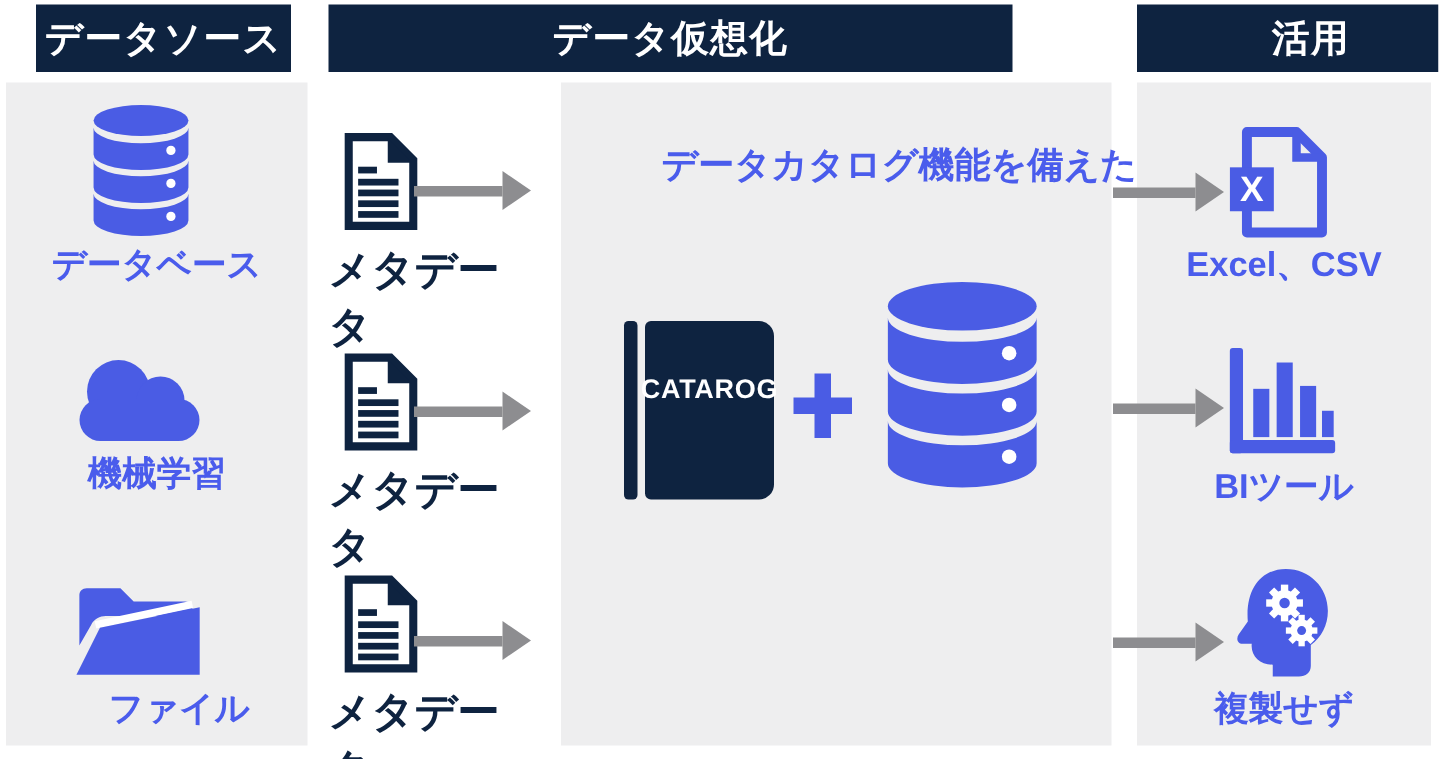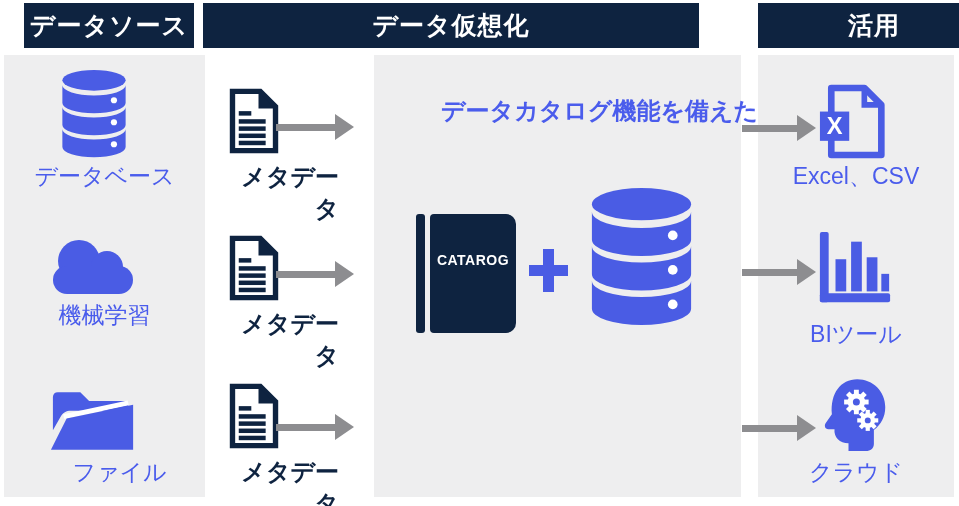--- a/index.html
+++ b/index.html
@@ -8,22 +8,22 @@
 
   
   .col-header{position:absolute;top:3px;height:45px;background:var(--navy);
     color:#fff;font-weight:bold;font-size:25px;letter-spacing:1px;
     display:flex;align-items:center;justify-content:center;}
 
   
   .bg-panel{position:absolute;top:55px;height:442px;background:var(--panelBg);}
 
   
-  .lbl-blue{position:absolute;text-align:center;font-weight:normal;font-size:23px;color:var(--blueText);}
-  .lbl-navy{position:absolute;text-align:right;font-weight:bold;font-size:24px;color:var(--navy);font-family:Liberation Mono, monospace;}
+  .lbl-blue{position:absolute;text-align:center;font-weight:bold;font-size:23px;color:var(--blueText);}
+  .lbl-navy{position:absolute;text-align:left;font-weight:bold;font-size:28px;color:var(--navy);font-family:Liberation Mono, monospace;}
 
   
   .panel-text{position:absolute;font-weight:bold;font-size:24px;line-height:32px;color:var(--blueText);white-space:nowrap;}
 
   
   .arrow{position:absolute;height:26px;display:flex;align-items:center;}
   .arrow .shaft{flex:1;height:7px;background:var(--arrow);}
   .arrow .head{width:0;height:0;border-left:19px solid var(--arrow);
     border-top:13px solid transparent;border-bottom:13px solid transparent;}
 
@@ -35,39 +35,39 @@
   .f-blue{fill:var(--blue);}
   .f-navy{fill:var(--navy);}
   .f-white{fill:#fff;}
   .s-navy{stroke:var(--navy);}
   .s-blue{stroke:var(--blue);}
 
   
   .book-spine{position:absolute;left:416px;top:214px;width:9px;height:119px;background:var(--navy);border-radius:3px;}
   .book-body{position:absolute;left:430px;top:214px;width:86px;height:119px;background:var(--navy);
     border-radius:4px 10px 10px 4px;display:flex;align-items:center;justify-content:center;padding-bottom:28px;box-sizing:border-box;}
-  .book-body span{color:#fff;font-weight:bold;font-size:14px;letter-spacing:.5px;}
+  .book-body span{color:#fff;font-weight:bold;font-size:18px;letter-spacing:.5px;}
 
   
   .plus{position:absolute;left:529px;top:249px;width:39px;height:43px;}
   .plus::before{content:"";position:absolute;left:14px;top:0;width:11px;height:43px;background:var(--blue);}
   .plus::after{content:"";position:absolute;left:0;top:16px;width:39px;height:11px;background:var(--blue);}
   .sr{position:absolute;width:1px;height:1px;overflow:hidden;clip:rect(0 0 0 0);}
 
   .excel-x{font-family:"Liberation Sans","DejaVu Sans",sans-serif;font-weight:bold;font-size:25px;}
 </style>
 </head>
 <body>
 
 <div id="stage">
 
   <div class="col-header" style="left:4px;width:170px;margin-left:20px;">
     <span>データソース</span>
   </div>
-  <div class="col-header" style="left:203px;width:496px;">
+  <div class="col-header" style="left:219px;width:456px;">
     <span>データ仮想化</span>
   </div>
   <div class="col-header" style="left:758px;width:232px;">
     <span>活用</span>
   </div>
 
   <div class="bg-panel" style="left:4px;width:201px;"></div>
   <div class="bg-panel" style="left:374px;width:367px;"></div>
   <div class="bg-panel" style="left:758px;width:196px;"></div>
 
@@ -200,21 +200,21 @@
   <div class="icon" style="left:816px;top:229px;width:78px;height:78px;">
     <svg viewBox="0 0 80 78">
       <rect class="f-blue" x="4" y="2" width="9" height="72" rx="2"></rect>
       <rect class="f-blue" x="4" y="65" width="72" height="9" rx="2"></rect>
       <rect class="f-blue" x="20" y="30" width="11" height="33"></rect>
       <rect class="f-blue" x="36" y="12" width="11" height="51"></rect>
       <rect class="f-blue" x="52" y="28" width="11" height="35"></rect>
       <rect class="f-blue" x="67" y="45" width="8" height="18"></rect>
     </svg>
   </div>
-  <div class="lbl-blue" style="left:758px;top:319px;width:196px;">BIツール</div>
+  <div class="lbl-blue" style="left:758px;top:309px;width:196px;">BIツール</div>
 
   <div class="arrow" style="left:742px;top:415px;width:74px;">
     <div class="shaft"></div>
       <div class="head"></div>
   </div>
   <div class="icon" style="left:817px;top:375px;width:70px;height:82px;">
     <svg viewBox="0 0 80 92">
       <path class="f-blue" d="M46 4 C64 4 78 18 78 36 C78 47 73 56 65 62 L65 78 C65 83 61 86 56 86 L36 86 L36 77 C26 77 19 70 20 61 L13 61 C9 61 8 57 10 54 L17 44 C15 20 27 4 46 4 Z"></path>
       <g transform="translate(45,30)">
         <g class="f-white">
@@ -231,15 +231,15 @@
           <rect x="-2.4" y="-12" width="4.8" height="24"></rect>
           <rect x="-2.4" y="-12" width="4.8" height="24" transform="rotate(45)"></rect>
           <rect x="-2.4" y="-12" width="4.8" height="24" transform="rotate(90)"></rect>
           <rect x="-2.4" y="-12" width="4.8" height="24" transform="rotate(135)"></rect>
           <circle r="8.5"></circle>
         </g>
         <circle class="f-blue" r="3.4"></circle>
       </g>
     </svg>
   </div>
-  <div class="lbl-blue" style="left:758px;top:457px;width:196px;">クラウド</div>
+  <div class="lbl-blue" style="left:758px;top:457px;width:196px;">複製せず</div>
 
 </div>
 
 </body></html>

